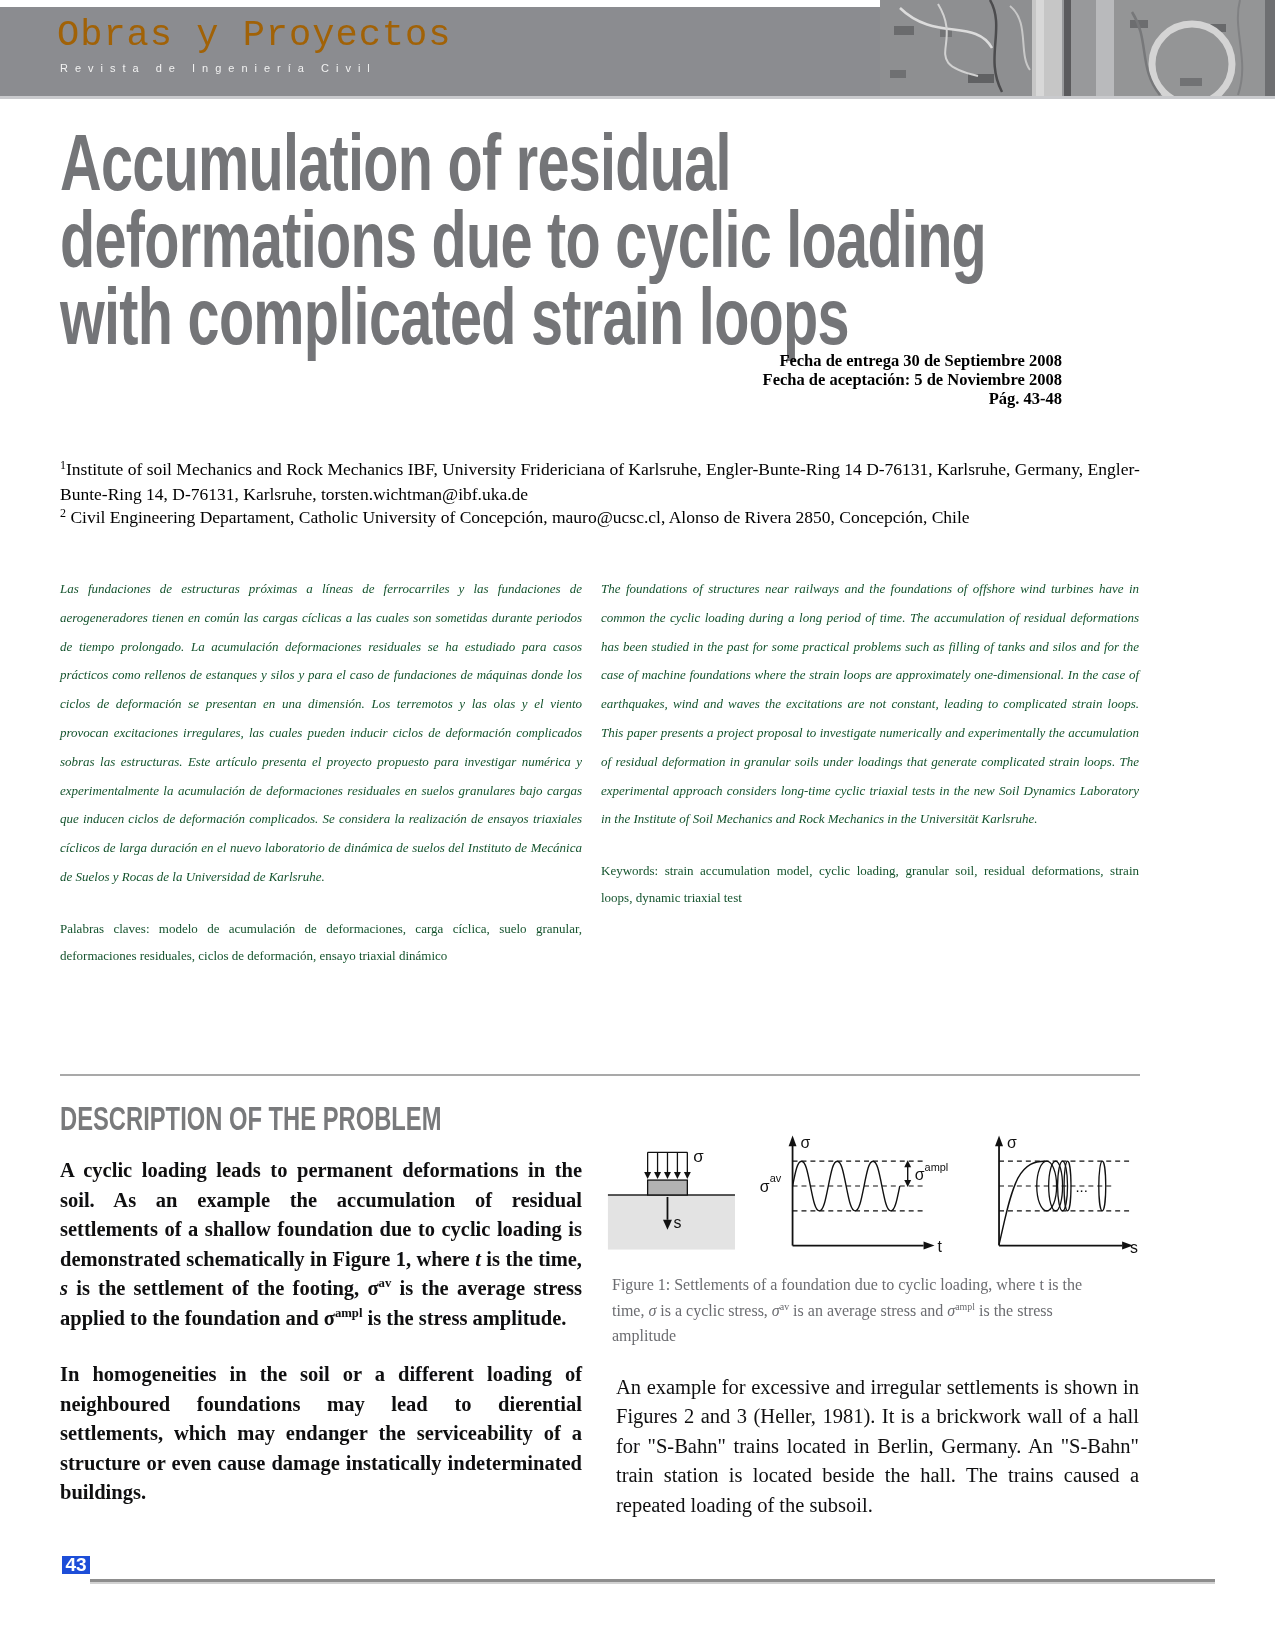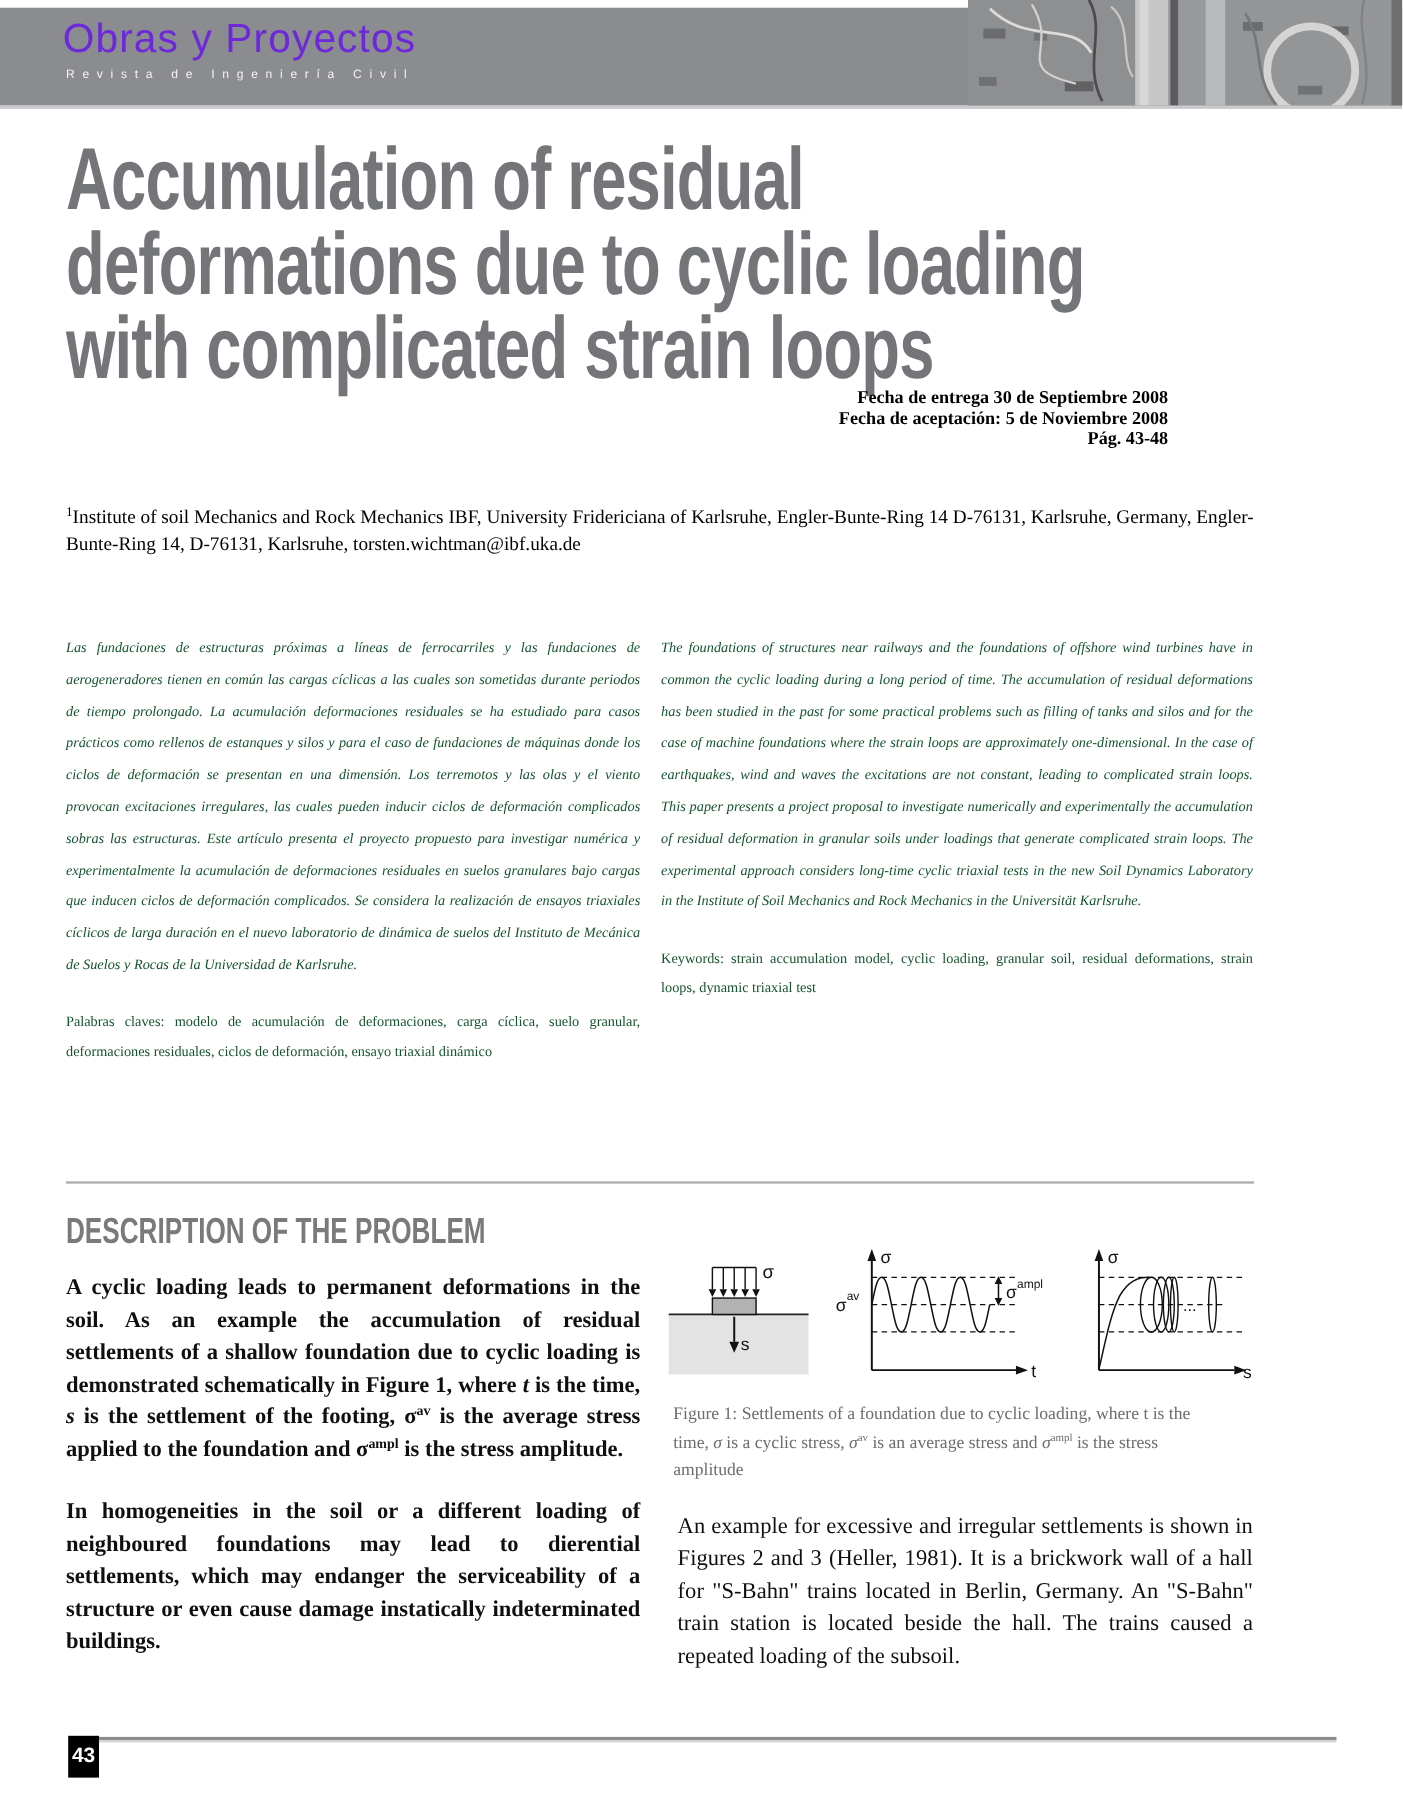--- a/index.html
+++ b/index.html
@@ -1,22 +1,22 @@
 <!DOCTYPE html>
 <html><head>
 <meta charset="utf-8">
 <style>
   html,body{margin:0;padding:0;background:#ffffff;}
   .page{position:relative;width:1275px;height:1650px;background:#fff;overflow:hidden;
         font-family:"Liberation Serif", serif;}
   
   .masthead{position:absolute;left:0;top:7px;width:1275px;height:89px;background:#8b8c90;}
   .masthead-underline{position:absolute;left:0;top:96px;width:1275px;height:3px;background:#c9cacd;}
-  .journal-title{position:absolute;left:57px;top:14px;color:#6d28d9;
-      font-family:Liberation Sans, sans-serif;font-weight:400;font-size:37px;letter-spacing:1px;}
+  .journal-title{position:absolute;left:57px;top:14px;color:#a16207;
+      font-family:Liberation Mono, monospace;font-weight:400;font-size:37px;letter-spacing:1px;}
   .journal-subtitle{position:absolute;left:60px;top:62px;color:#f2f2f2;
       font-family:"Liberation Sans", sans-serif;font-size:11px;letter-spacing:7px;}
   .masthead-photo{position:absolute;left:880px;top:0;width:395px;height:96px;}
   
   .title-block{position:absolute;left:60px;top:124px;width:1100px;}
   .title-line{white-space:nowrap;transform:scaleX(0.72);transform-origin:0 50%;
       font-family:"Liberation Sans", sans-serif;font-weight:700;font-size:80px;line-height:77px;
       color:#747578;letter-spacing:-1px;}
   
   .dates{position:absolute;left:662px;top:351px;width:400px;text-align:right;
@@ -44,23 +44,23 @@
   .body-left p + p{margin-top:27px;}
   .body-left .var{font-style:italic;}
   .sup-s{font-size:62%;vertical-align:super;line-height:0;}
   
   .fig-col{position:absolute;left:598px;top:1120px;width:541px;}
   .fig-caption{margin-top:10px;padding-left:14px;width:505px;color:#6b6c70;
       font-size:16px;line-height:25.5px;}
   .fig-caption .greek{font-style:italic;}
   .fig-col .after-p{margin-top:24px;color:#0f0f10;font-size:20.5px;line-height:29.5px;text-align:justify;margin-left:18px;}
   
-  .page-badge{position:absolute;left:62px;top:1556px;width:28px;height:38px;background:#000000;
+  .page-badge{position:absolute;left:62px;top:1556px;width:28px;height:18px;background:#1d4ed8;
       color:#fff;font-family:"Liberation Sans", sans-serif;font-weight:700;font-size:19px;
-      display:flex;align-items:center;justify-content:center;margin-top:22px;}
+      display:flex;align-items:center;justify-content:center;}
   .footer-rule{position:absolute;left:90px;top:1579px;width:1125px;height:3px;background:#8d8d8d;}
   .footer-rule-light{position:absolute;left:90px;top:1582px;width:1125px;height:2px;background:#d2d2d2;}
 </style>
 </head>
 <body>
 
 <div class="page">
 
   <div class="masthead"></div>
   <div class="masthead-underline"></div>
@@ -100,20 +100,21 @@
 
   <div class="dates">
     <div>Fecha de entrega 30 de Septiembre 2008</div>
     <div>Fecha de aceptación: 5 de Noviembre 2008</div>
     <div>Pág. 43-48</div>
   </div>
 
 
   <div class="affils">
     <div><span class="sup">1</span><span>Institute of soil Mechanics and Rock Mechanics IBF, University Fridericiana of Karlsruhe, Engler-Bunte-Ring 14 D-76131, Karlsruhe, Germany, Engler-Bunte-Ring 14, D-76131, Karlsruhe, torsten.wichtman@ibf.uka.de</span></div>
+    <div><span class="sup">2</span><span> Civil Engineering Departament, Catholic University of Concepción, mauro@ucsc.cl, Alonso de Rivera 2850, Concepción, Chile</span></div>
   </div>
 
   <div class="abs-col abs-es">
     <div class="abs-body">Las fundaciones de estructuras próximas a líneas de ferrocarriles y las fundaciones de aerogeneradores tienen en común las cargas cíclicas a las cuales son sometidas durante periodos de tiempo prolongado. La acumulación deformaciones residuales se ha estudiado para casos prácticos como rellenos de estanques y silos y para el caso de fundaciones de máquinas donde los ciclos de deformación se presentan en una dimensión. Los terremotos y las olas y el viento provocan excitaciones irregulares, las cuales pueden inducir ciclos de deformación complicados sobras las estructuras. Este artículo presenta el proyecto propuesto para investigar numérica y experimentalmente la acumulación de deformaciones residuales en suelos granulares bajo cargas que inducen ciclos de deformación complicados. Se considera la realización de ensayos triaxiales cíclicos de larga duración en el nuevo laboratorio de dinámica de suelos del Instituto de Mecánica de Suelos y Rocas de la Universidad de Karlsruhe.</div>
     <div class="abs-keywords">Palabras claves: modelo de acumulación de deformaciones, carga cíclica, suelo granular, deformaciones residuales, ciclos de deformación, ensayo triaxial dinámico</div>
   </div>
   <div class="abs-col abs-en">
     <div class="abs-body">The foundations of structures near railways and the foundations of offshore wind turbines have in common the cyclic loading during a long period of time. The accumulation of residual deformations has been studied in the past for some practical problems such as filling of tanks and silos and for the case of machine foundations where the strain loops are approximately one-dimensional. In the case of earthquakes, wind and waves the excitations are not constant, leading to complicated strain loops. This paper presents a project proposal to investigate numerically and experimentally the accumulation of residual deformation in granular soils under loadings that generate complicated strain loops. The experimental approach considers long-time cyclic triaxial tests in the new Soil Dynamics Laboratory in the Institute of Soil Mechanics and Rock Mechanics in the Universität Karlsruhe.</div>
     <div class="abs-keywords">Keywords: strain accumulation model, cyclic loading, granular soil, residual deformations, strain loops, dynamic triaxial test</div>
   </div>

